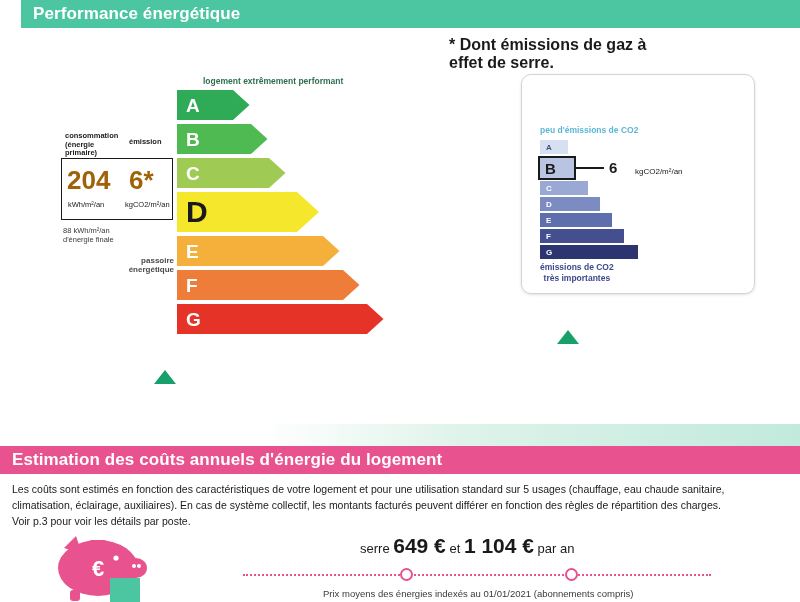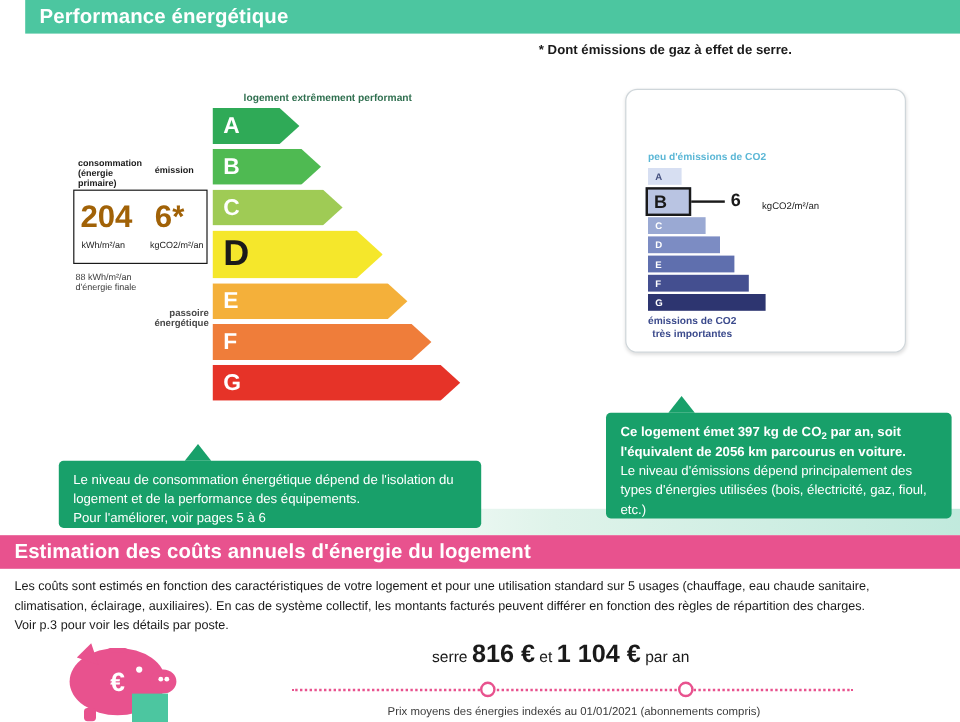--- a/index.html
+++ b/index.html
@@ -47,21 +47,21 @@
     color: #ffffff;
     font-size: 17px;
     font-weight: bold;
     letter-spacing: 0.1px;
   }
 
   #ges-note {
     position: absolute;
     left: 428px;
     top: 36px;
-    font-size: 11px;
+    font-size: 16px;
     font-weight: bold;
     color: #1a1a1a;
   }
 
   
   #energy-scale {
     position: absolute;
     left: 0;
     top: 76px;
     width: 420px;
@@ -432,27 +432,22 @@
     </div>
   <div id="co2-highlight">B</div>
   <div id="co2-connector"></div>
   <div id="co2-value">6</div>
   <div id="co2-unit">kgCO2/m²/an</div>
   <div id="co2-bottom-label">émissions de CO2<br>très importantes</div>
 
   <div id="gradient-band"></div>
 
   <div id="callout-left-tip"></div>
-  <div class="callout" id="callout-left">Le niveau de consommation énergétique dépend de l'isolation du logement et de la performance des équipements.<br>Pour l'améliorer, voir pages 5 à 6</div>
 
   <div id="callout-right-tip"></div>
-  <div class="callout" id="callout-right">
-    <div class="bold-line">Ce logement émet 397  kg de CO<sub>2</sub> par an, soit l'équivalent de 2056 km parcourus en voiture.</div>
-    <div>Le niveau d'émissions dépend principalement des types d'énergies utilisées (bois, électricité, gaz, fioul, etc.)</div>
-  </div>
 </div>
 
 <div id="cost-section">
   <div class="section-title-bar" id="cost-title-bar">
     <span class="section-title">Estimation des coûts annuels d'énergie du logement</span>
   </div>
 
   <div id="cost-desc">Les coûts sont estimés en fonction des caractéristiques de votre logement et pour une utilisation standard sur 5 usages (chauffage, eau chaude sanitaire, climatisation, éclairage, auxiliaires). En cas de système collectif, les montants facturés peuvent différer en fonction des règles de répartition des charges.<br>Voir p.3 pour voir les détails par poste.</div>
 
   <svg id="piggy" viewBox="0 0 110 74">
@@ -463,21 +458,21 @@
     <ellipse cx="90" cy="40" rx="11" ry="10" fill="#e8528e"></ellipse>
     <circle cx="93" cy="38" r="2" fill="#ffffff"></circle>
     <circle cx="88" cy="38" r="2" fill="#ffffff"></circle>
     <circle cx="70" cy="30" r="2.6" fill="#ffffff"></circle>
     <rect x="44" y="12" width="16" height="4" rx="2" fill="#e8528e"></rect>
     <text x="52" y="48" font-family="Liberation Sans, sans-serif" font-size="22" font-weight="bold" fill="#ffffff" text-anchor="middle">€</text>
   </svg>
 
   <div id="cost-amount">
     <span>serre</span>
-    <span class="big">816 €</span>
+    <span class="big">649 €</span>
     <span>et</span>
     <span class="big">1 104 €</span>
     <span>par an</span>
   </div>
 
   <div id="cost-slider">
     <div id="slider-track"></div>
     <div class="slider-knob" id="knob-min"></div>
     <div class="slider-knob" id="knob-max"></div>
   </div>

